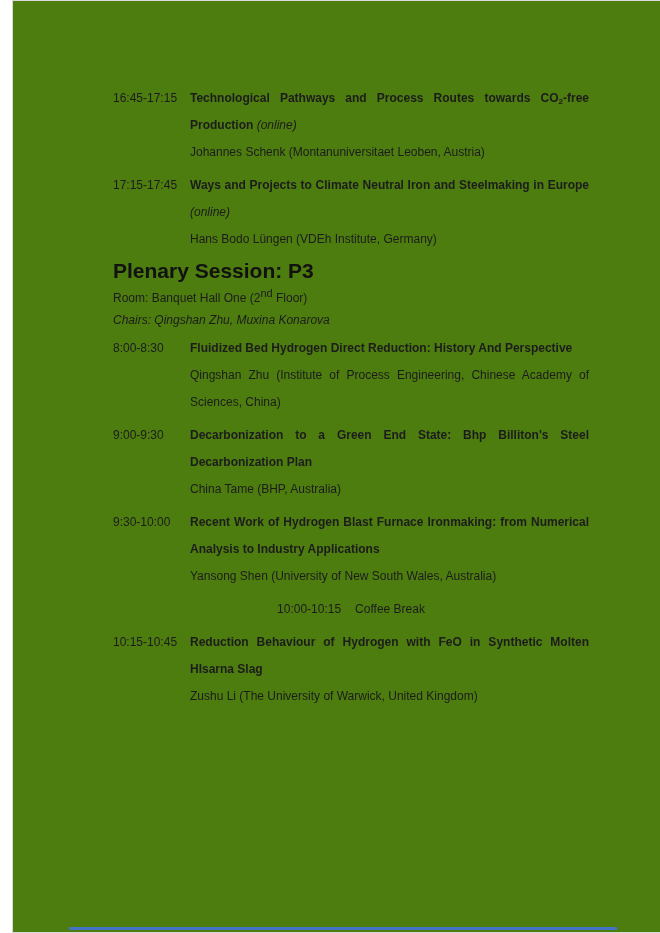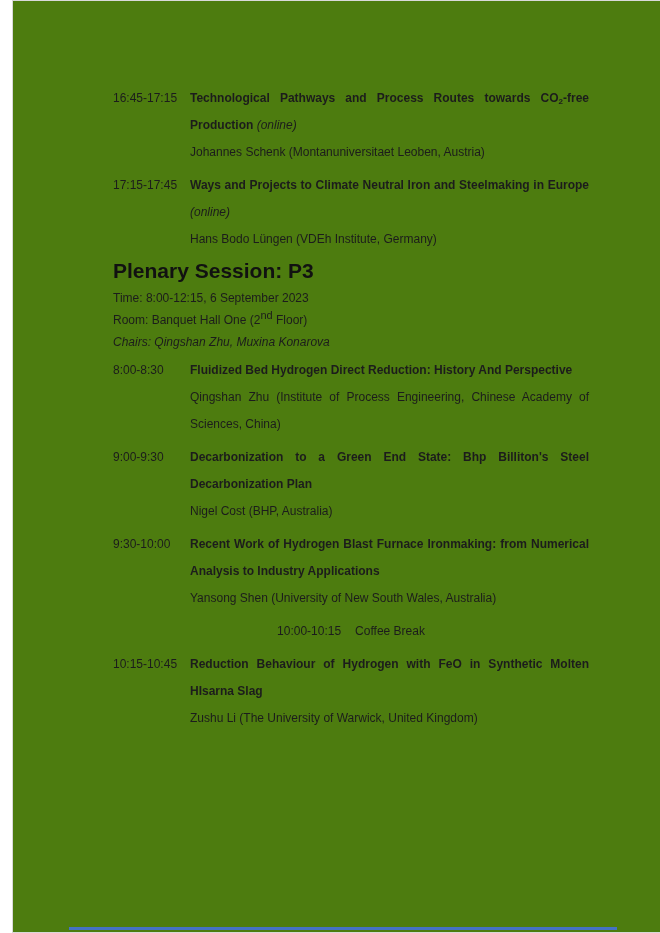--- a/index.html
+++ b/index.html
@@ -93,39 +93,38 @@
       </div>
     </div>
 
   </section>
 
   <section>
 
     <h2 class="session-heading">Plenary Session: P3</h2>
 
     <div class="meta-block">
-      <p class="meta-line">Time: 8:00-12:15, 6 September 2023</p>
       <p class="meta-line"><span>Room: Banquet Hall One (2</span><sup class="ordinal">nd</sup><span> Floor)</span></p>
       <p class="meta-line chairs-line">Chairs: Qingshan Zhu, Muxina Konarova</p>
     </div>
 
     <div class="agenda-item">
       <div class="time-cell">8:00-8:30</div>
       <div class="content-cell">
         <p class="talk-title">Fluidized Bed Hydrogen Direct Reduction: History And Perspective</p>
         <p class="speaker">Qingshan Zhu (Institute of Process Engineering, Chinese Academy of Sciences, China)</p>
       </div>
     </div>
 
 
     <div class="agenda-item">
       <div class="time-cell">9:00-9:30</div>
       <div class="content-cell">
         <p class="talk-title">Decarbonization to a Green End State: Bhp Billiton's Steel Decarbonization Plan</p>
-        <p class="speaker">Nigel Cost (BHP, Australia)</p>
+        <p class="speaker">China Tame (BHP, Australia)</p>
       </div>
     </div>
 
     <div class="agenda-item">
       <div class="time-cell">9:30-10:00</div>
       <div class="content-cell">
         <p class="talk-title">Recent Work of Hydrogen Blast Furnace Ironmaking: from Numerical Analysis to Industry Applications</p>
         <p class="speaker">Yansong Shen (University of New South Wales, Australia)</p>
       </div>
     </div>

